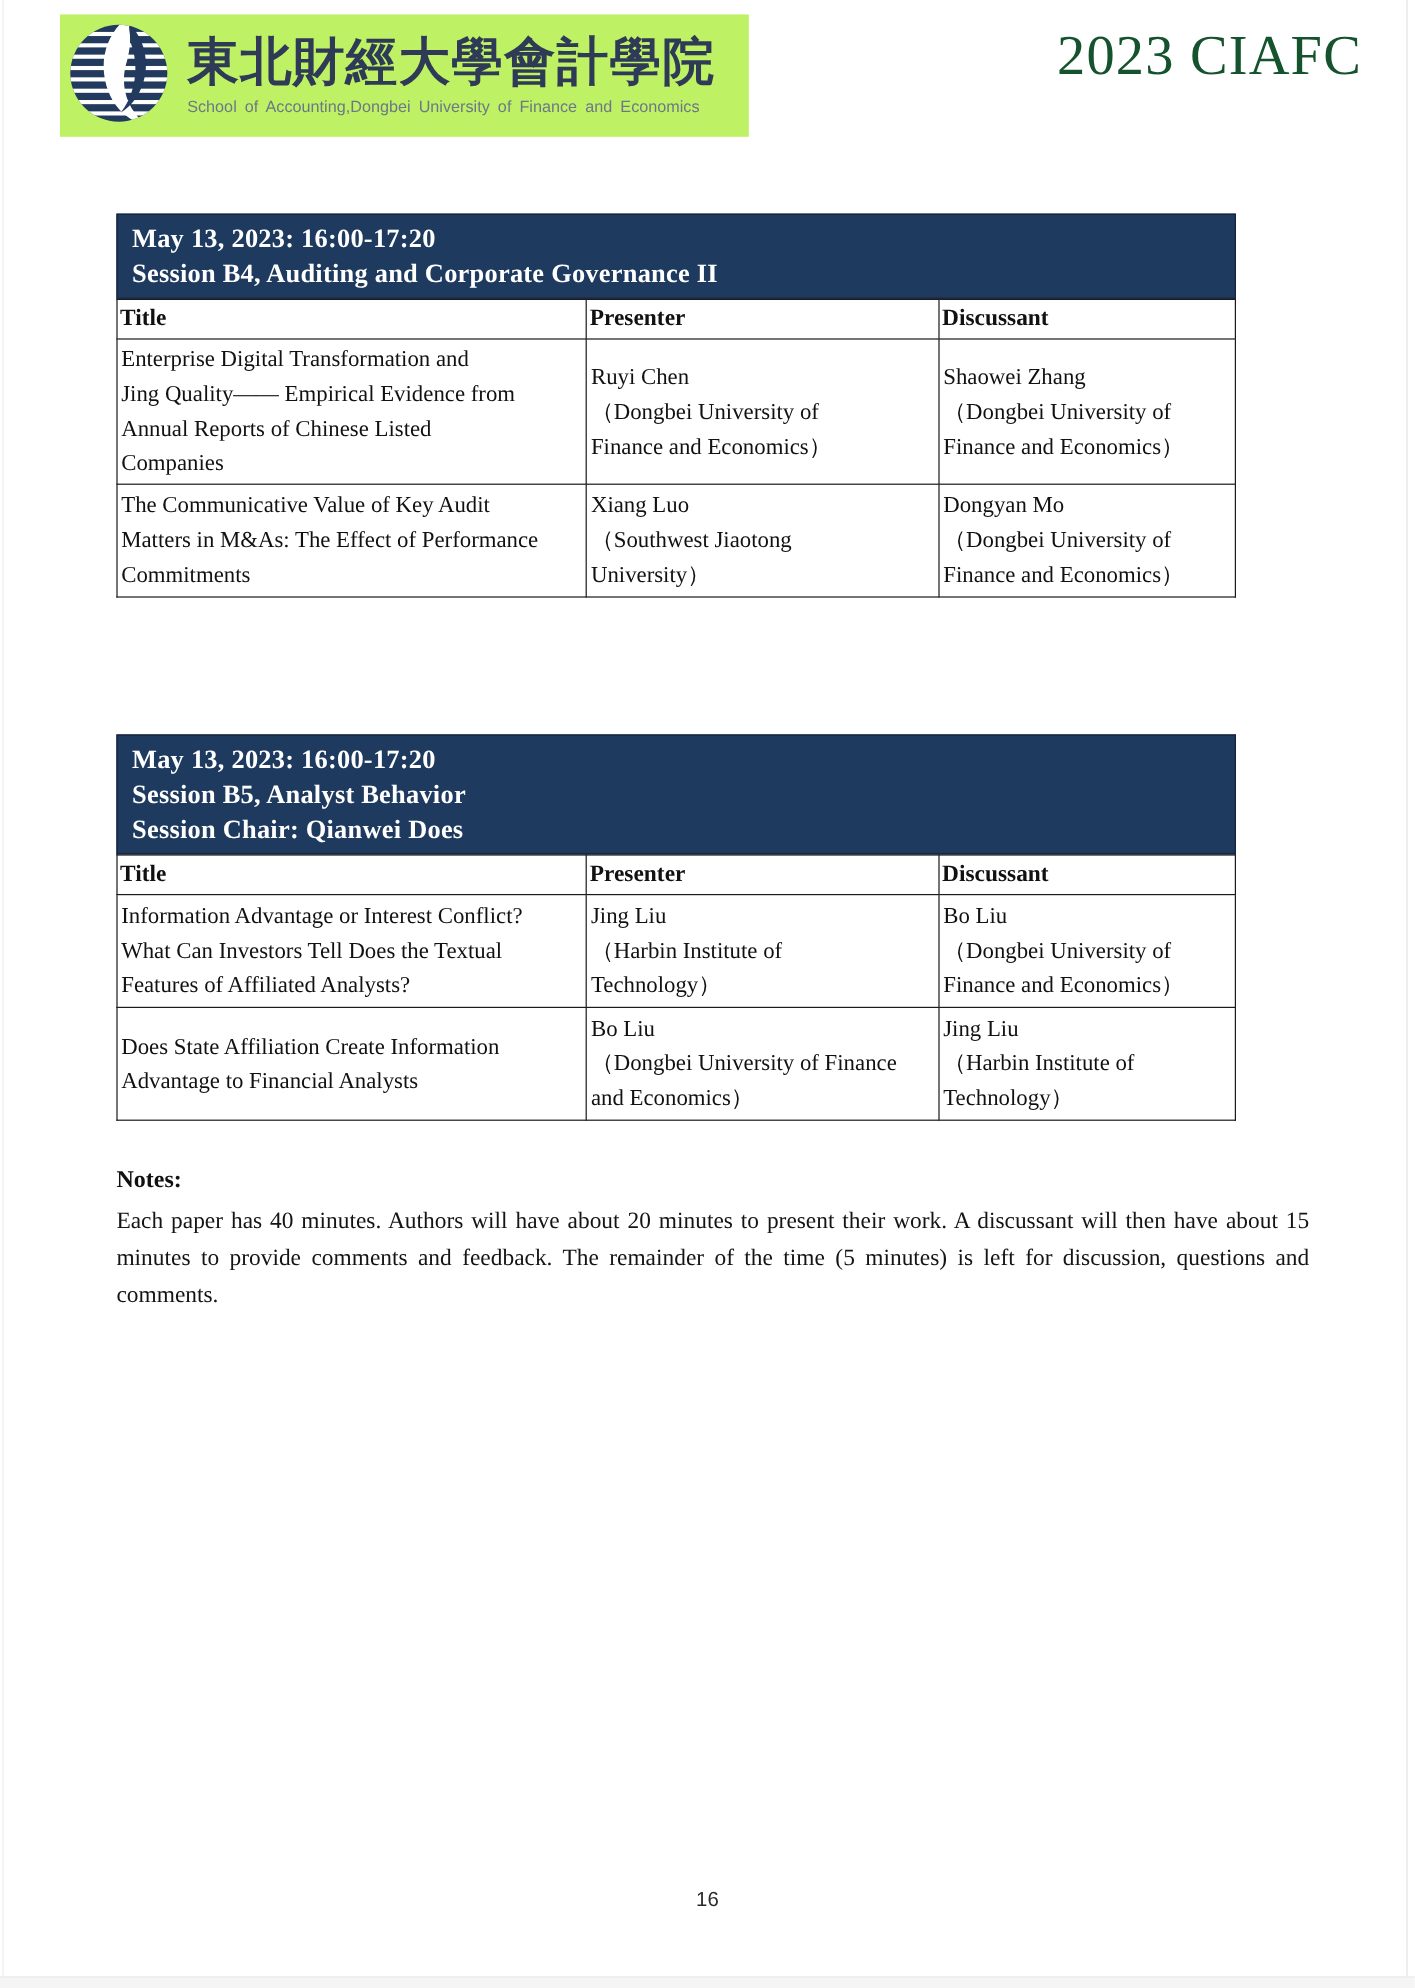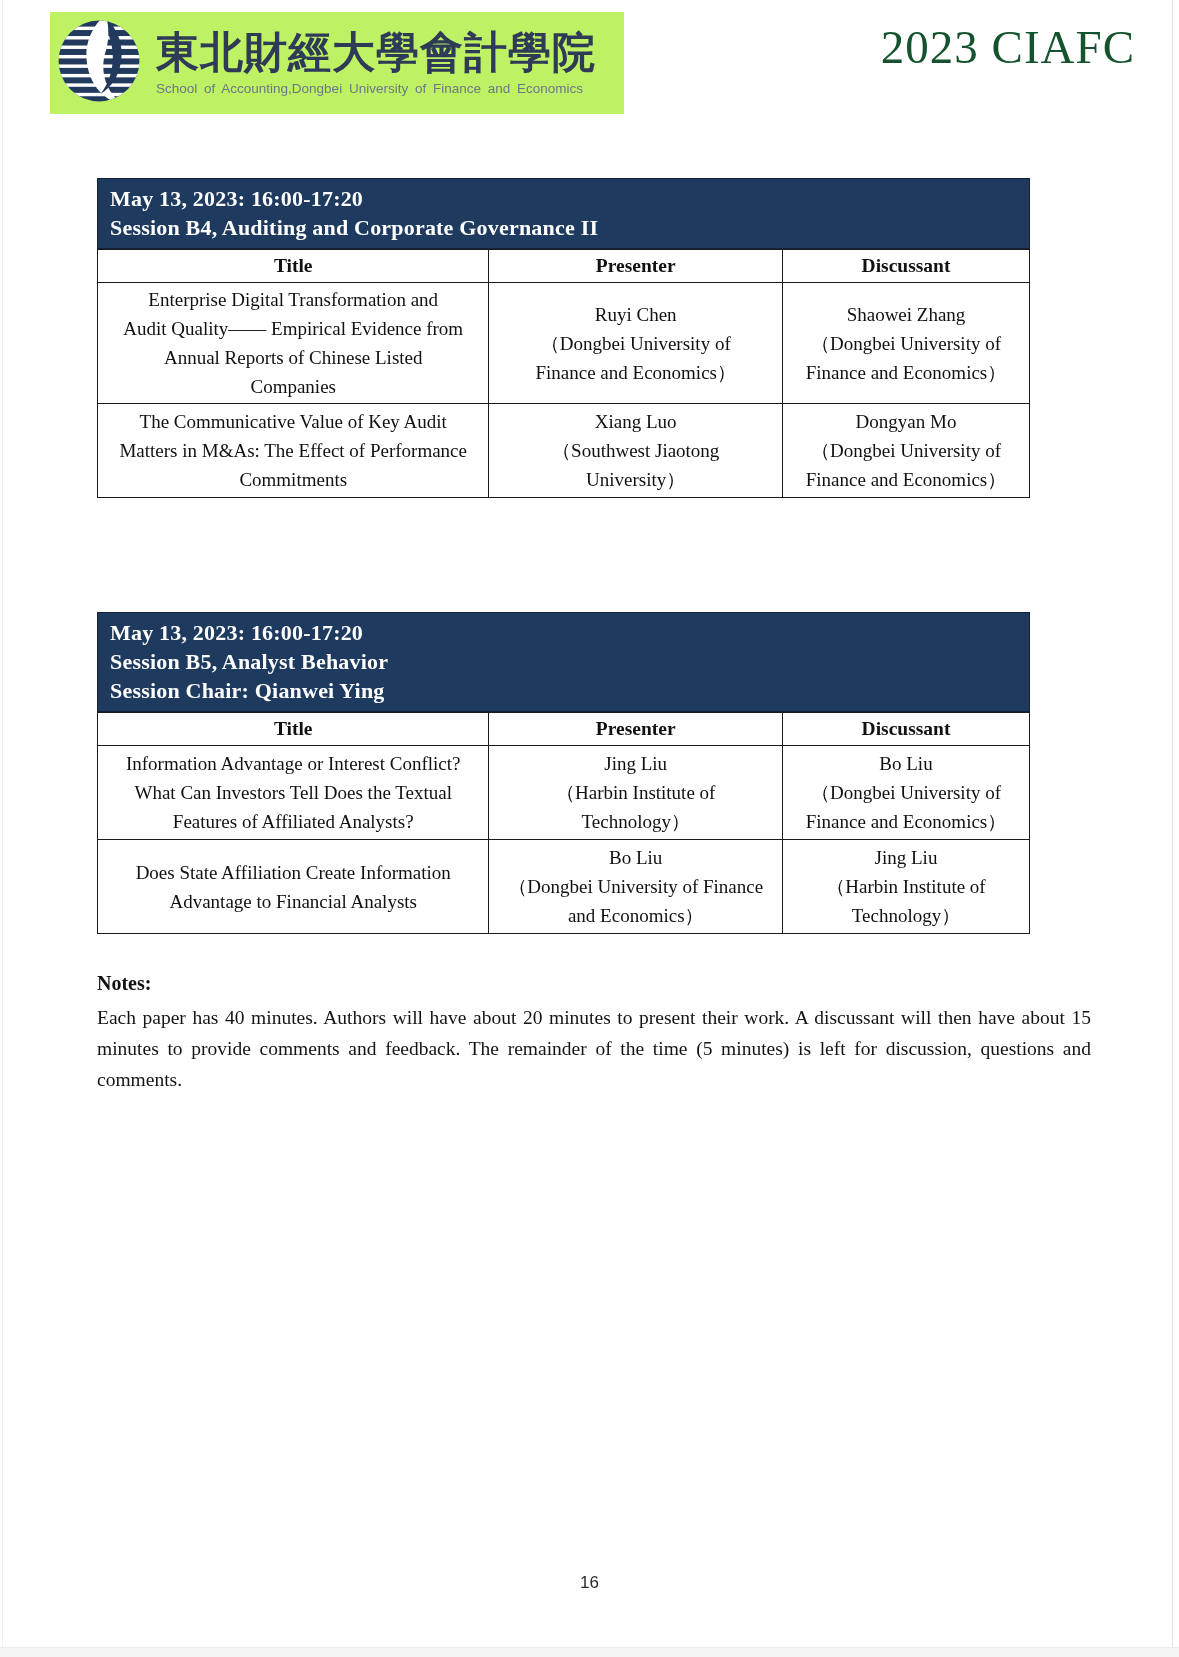--- a/index.html
+++ b/index.html
@@ -22,21 +22,21 @@
 
   
   .content{position:absolute;left:97px;top:130px;width:933px;margin-top:48px;}
   .session-header{
     background:#1e3a5f;color:#fff;border:1px solid #14213a;
     padding:5px 0 6px 12px;
   }
   .session-header div{font-size:22px;line-height:29px;font-weight:bold;letter-spacing:.2px;}
   table.session{border-collapse:collapse;width:100%;table-layout:fixed;}
   table.session th,table.session td{
-    border:1px solid #1a1a1a;text-align:center;vertical-align:middle;
+    border:1px solid #1a1a1a;text-align:left;vertical-align:middle;
     white-space:pre-line;overflow:hidden;
   }
   table.session th{font-size:19.5px;font-weight:bold;height:30px;padding:1px 2px;}
   table.session td{font-size:19px;line-height:29px;padding:2px 3px;}
   col.c-title{width:42%;}
   col.c-presenter{width:31.5%;}
   col.c-discussant{width:26.5%;}
   .session2{margin-top:114px;}
   .row-tall td{height:115px;}
   .row-mid td{height:89px;}
@@ -101,21 +101,21 @@
       <thead>
         <tr>
           <th>Title</th>
           <th>Presenter</th>
           <th>Discussant</th>
         </tr>
       </thead>
       <tbody>
         <tr class="row-tall">
           <td>Enterprise Digital Transformation and
-Audit Quality—— Empirical Evidence from
+Jing Quality—— Empirical Evidence from
 Annual Reports of Chinese Listed
 Companies</td>
           <td>Ruyi Chen
 （Dongbei University of
 Finance and Economics）</td>
           <td>Shaowei Zhang
 （Dongbei University of
 Finance and Economics）</td>
         </tr>
         <tr class="row-mid">
@@ -130,21 +130,21 @@
 Finance and Economics）</td>
         </tr>
       </tbody>
     </table>
   </div>
 
   <div class="session2">
     <div class="session-header">
       <div>May 13, 2023: 16:00-17:20</div>
       <div>Session B5, Analyst Behavior</div>
-      <div>Session Chair: Qianwei Ying</div>
+      <div>Session Chair: Qianwei Does</div>
     </div>
     <table class="session">
       <colgroup>
           <col class="c-title">
           <col class="c-presenter">
           <col class="c-discussant">
         </colgroup>
       <thead>
         <tr>
           <th>Title</th>

